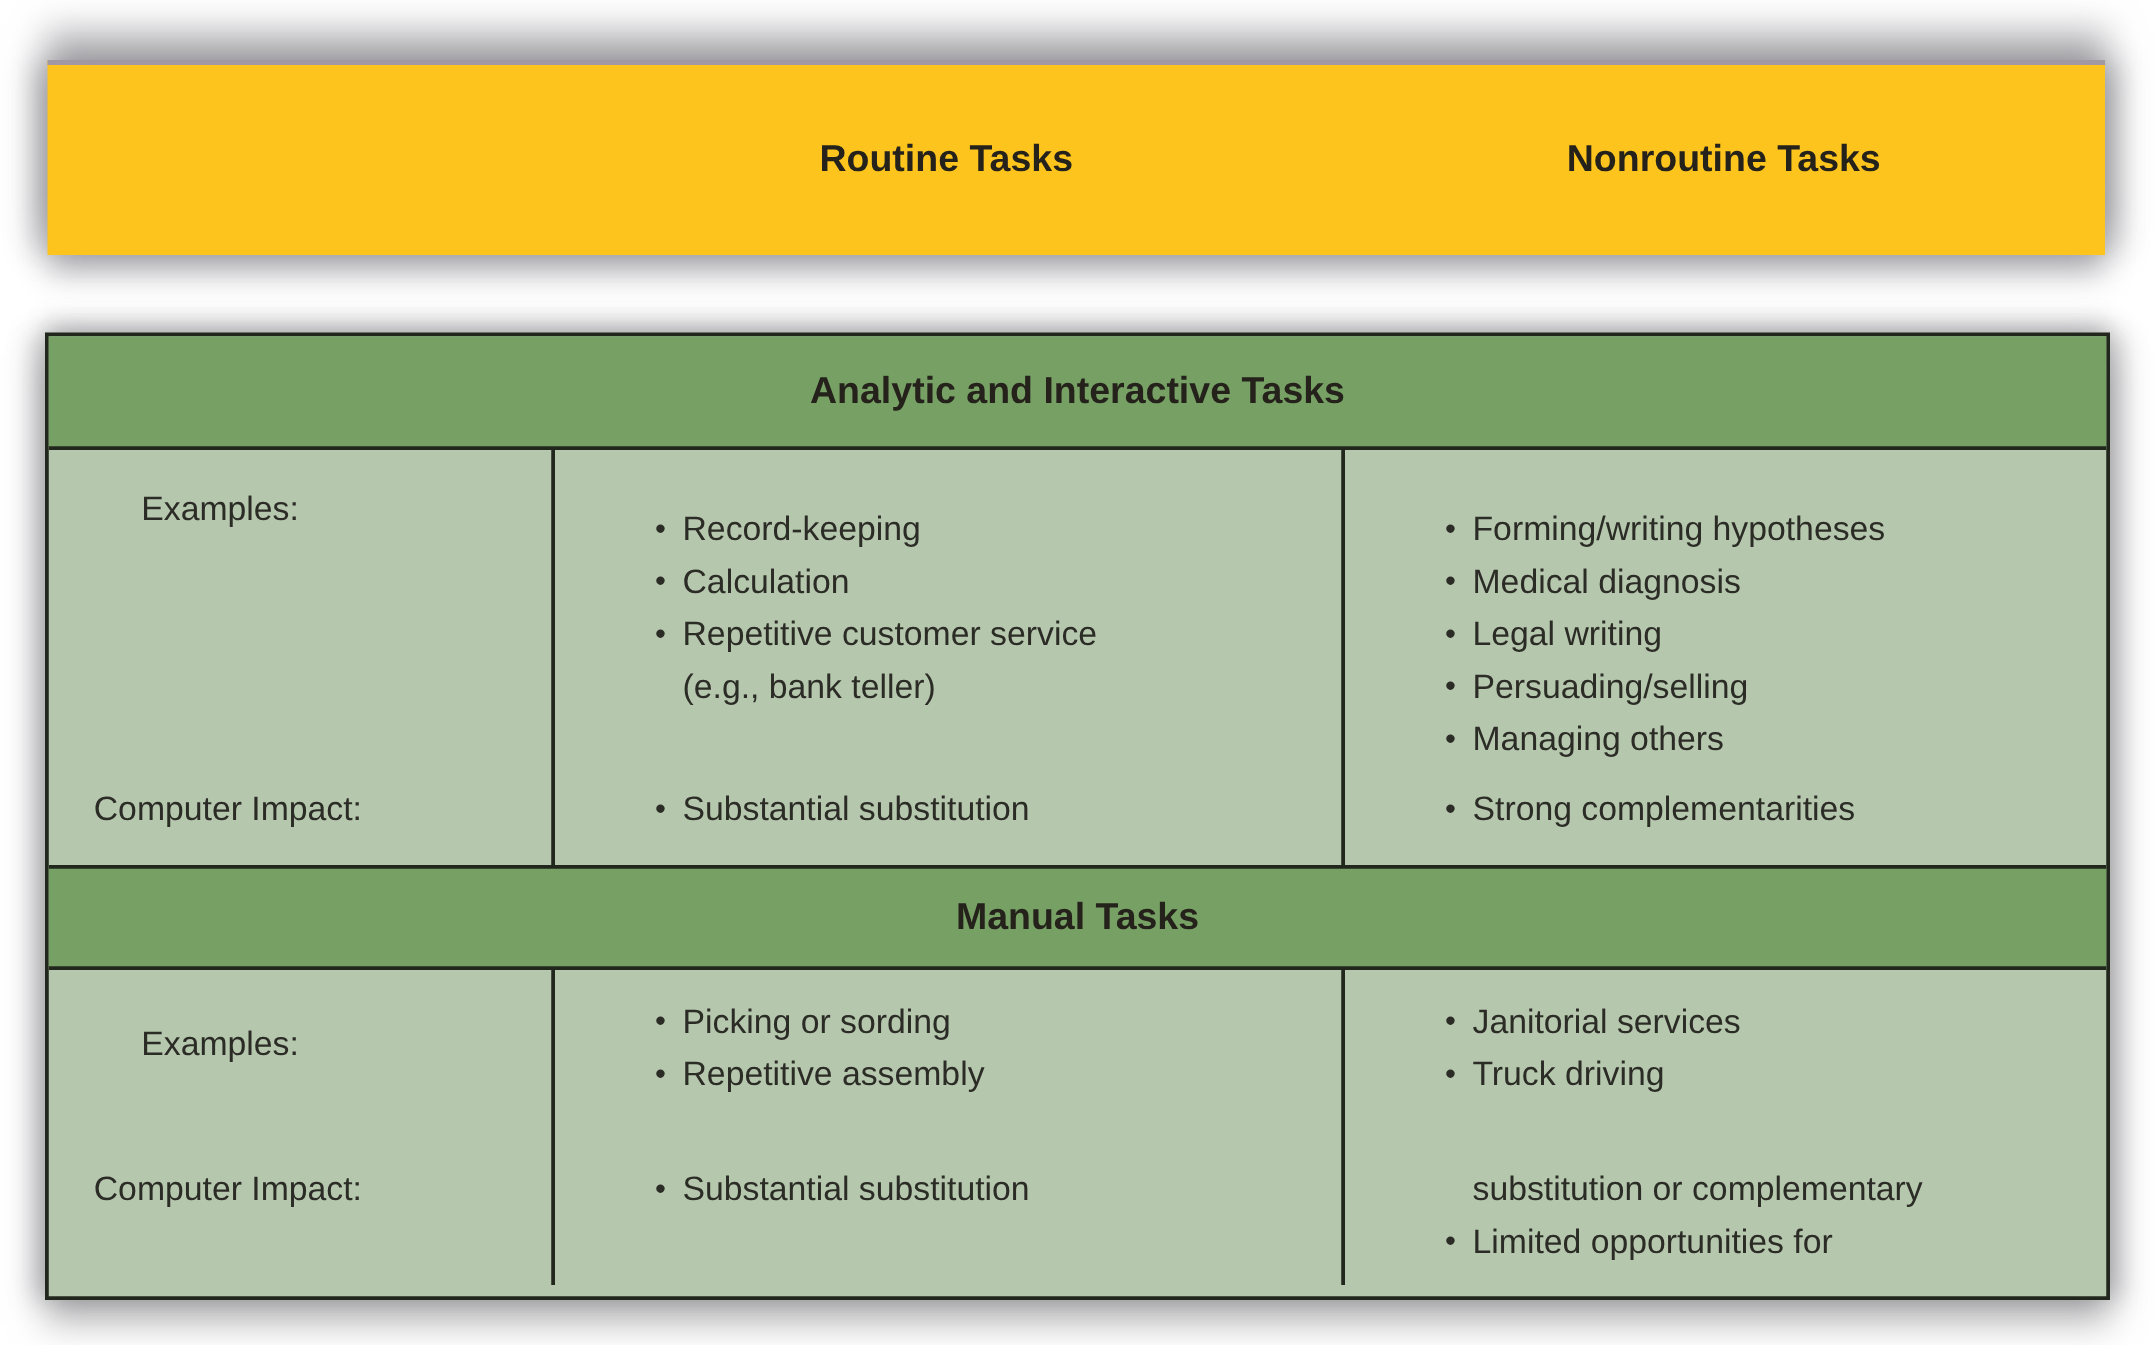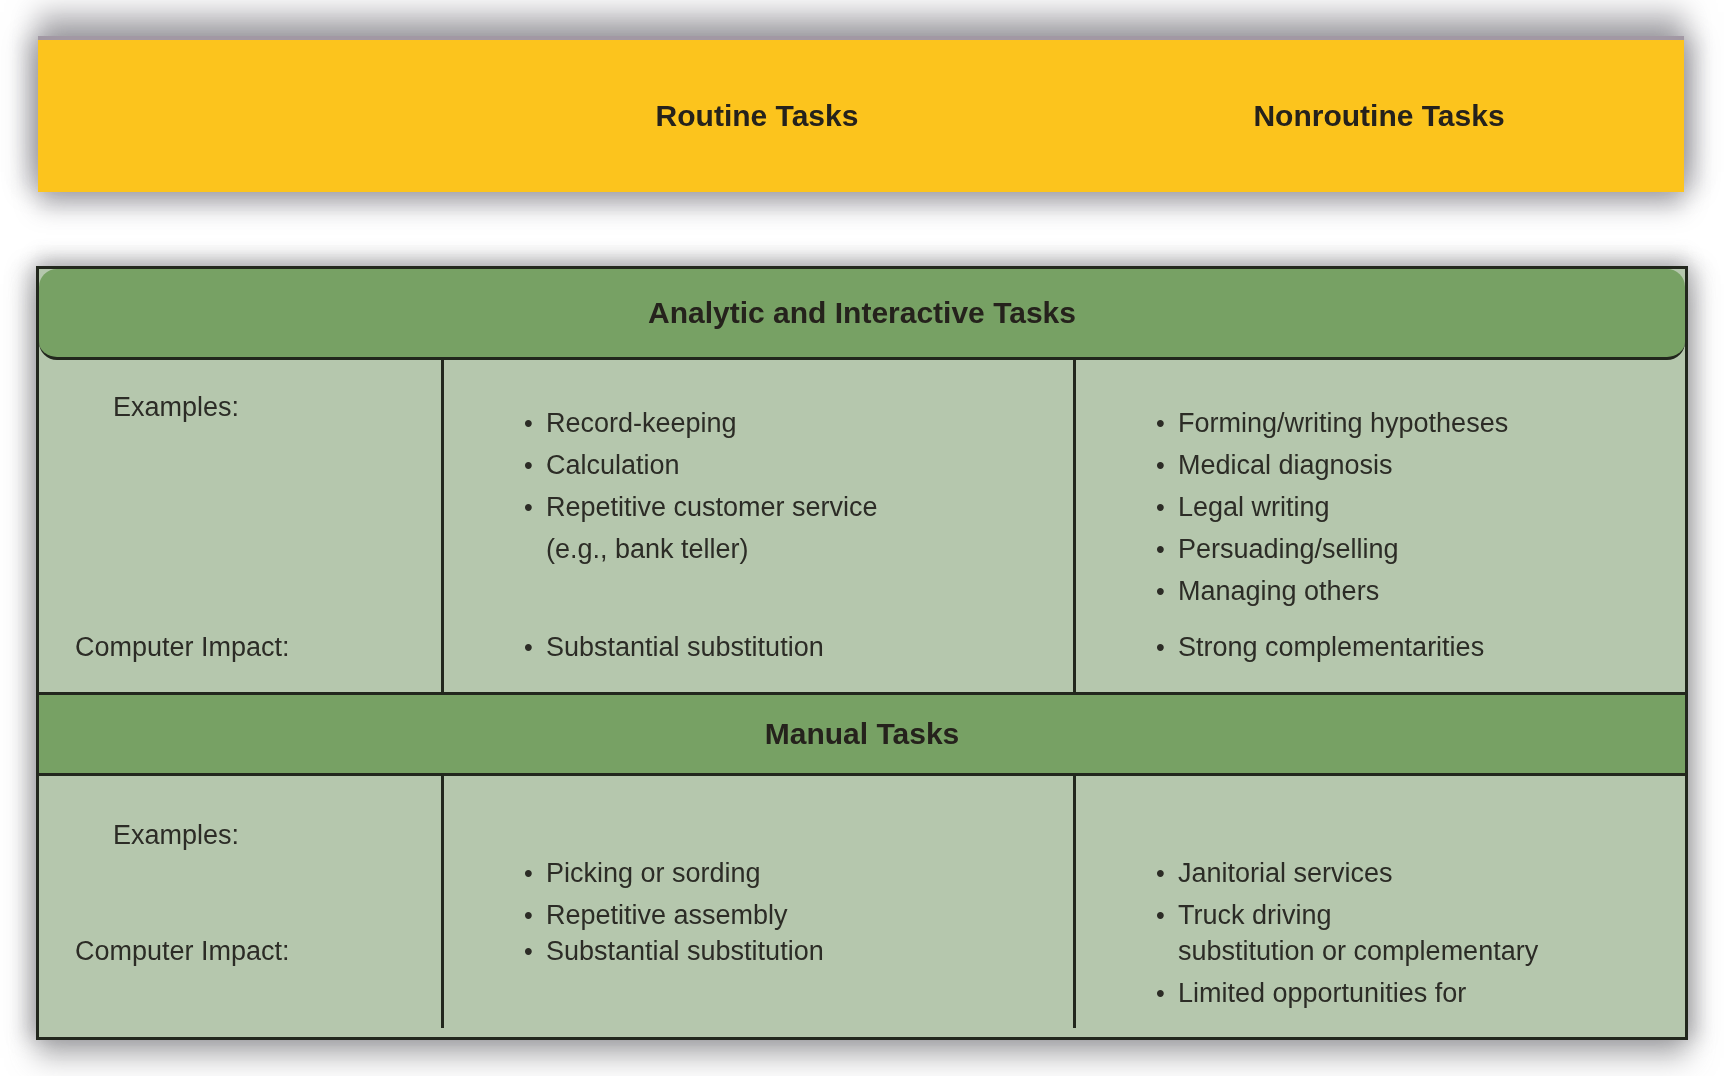--- a/index.html
+++ b/index.html
@@ -3,21 +3,21 @@
 <meta charset="utf-8">
 <style>
   html,body{margin:0;padding:0;background:#ffffff;}
   .stage{
     position:relative;width:1724px;height:1076px;overflow:hidden;
     background:var(--page-bg,#ffffff);
     font-family:"Liberation Sans",sans-serif;
   }
   
   .yellow-band{
-    position:absolute;left:38px;top:36px;width:1646px;height:156px;
+    position:absolute;left:38px;top:48px;width:1646px;height:156px;
     box-sizing:border-box;background:var(--yellow,#fcc41d);
     border-top:4px solid var(--band-border,#a298a4);
     box-shadow:0 -22px 26px 2px rgba(122,120,128,.55),
                0 16px 22px rgba(122,120,128,.45),
                -14px 0 20px rgba(122,120,128,.32),
                14px 0 20px rgba(122,120,128,.32);
   }
   .col-head{
     position:absolute;top:0;height:100%;display:flex;align-items:center;justify-content:center;
     font-weight:bold;font-size:30px;color:var(--heading-text,#272219);
@@ -33,34 +33,34 @@
     box-shadow:0 18px 26px rgba(118,118,122,.5),
                0 -10px 16px rgba(118,118,122,.3),
                -12px 0 18px rgba(118,118,122,.28),
                12px 0 18px rgba(118,118,122,.28);
   }
   .band{
     box-sizing:border-box;background:var(--dark-green,#77a164);
     display:flex;align-items:center;justify-content:center;
     font-weight:bold;font-size:30px;color:var(--heading-text,#20261a);
   }
-  .band.top{height:91px;border-bottom:3px solid var(--line,#22271d);border-radius:18px;}
+  .band.top{height:91px;border-bottom:3px solid var(--line,#22271d);}
   .band.mid{height:84px;border-top:3px solid var(--line,#22271d);border-bottom:3px solid var(--line,#22271d);}
 
   .section{display:grid;grid-template-columns:402px 632px 612px;position:relative;}
   .section.analytic{height:332px;}
   .section.manual{height:252px;}
   .cell{position:relative;box-sizing:border-box;}
   .cell.c2,.cell.c3{border-left:3px solid var(--line,#22271d);}
 
   .txt{font-size:27px;line-height:42px;color:var(--text,#2c2c26);}
   .label-examples{padding:26px 0 0 74px;}
   .manual .label-examples{padding-top:38px;}
   .list{padding-top:42px;}
-  .manual .list{padding-top:54px;margin-top:22px;}
+  .manual .list{padding-top:20px;}
   .li{position:relative;padding-left:102px;}
   .li.bullet::before{content:"\2022";position:absolute;left:80px;top:0;font-size:25px;}
   .impact{position:absolute;left:0;right:0;}
   .analytic .impact{top:266px;}
   .manual .impact{top:154px;}
   .impact-label{padding-left:36px;}
 </style>
 </head>
 <body>
 

